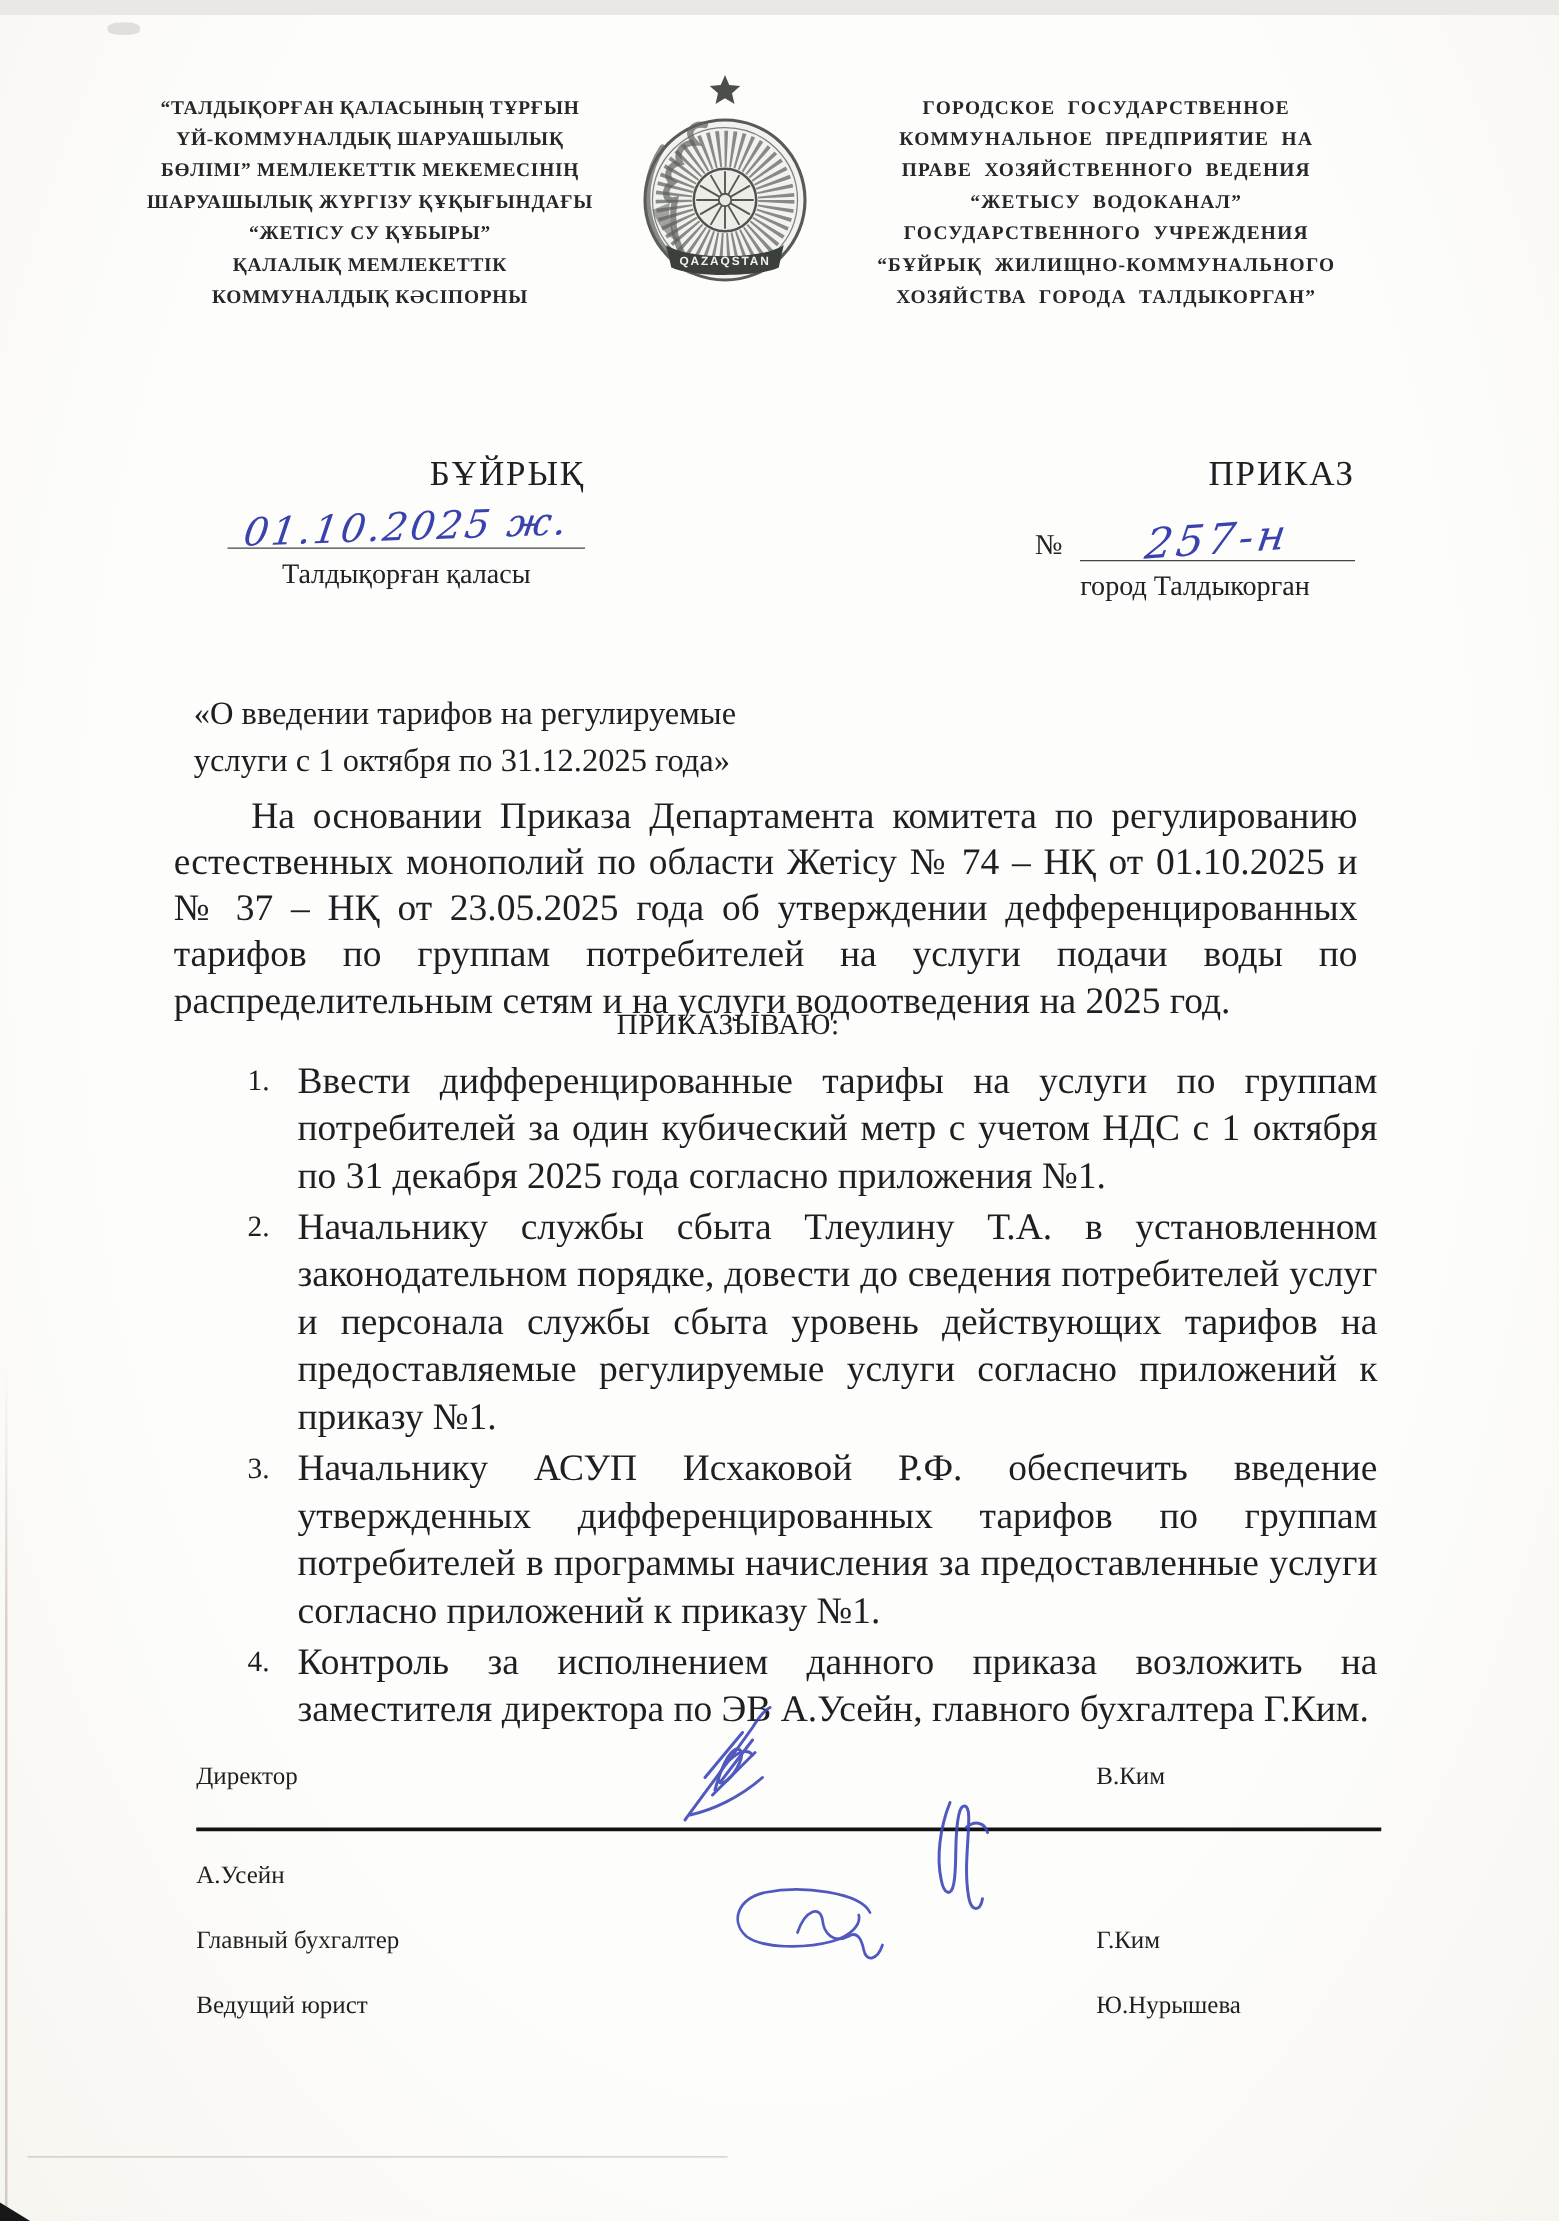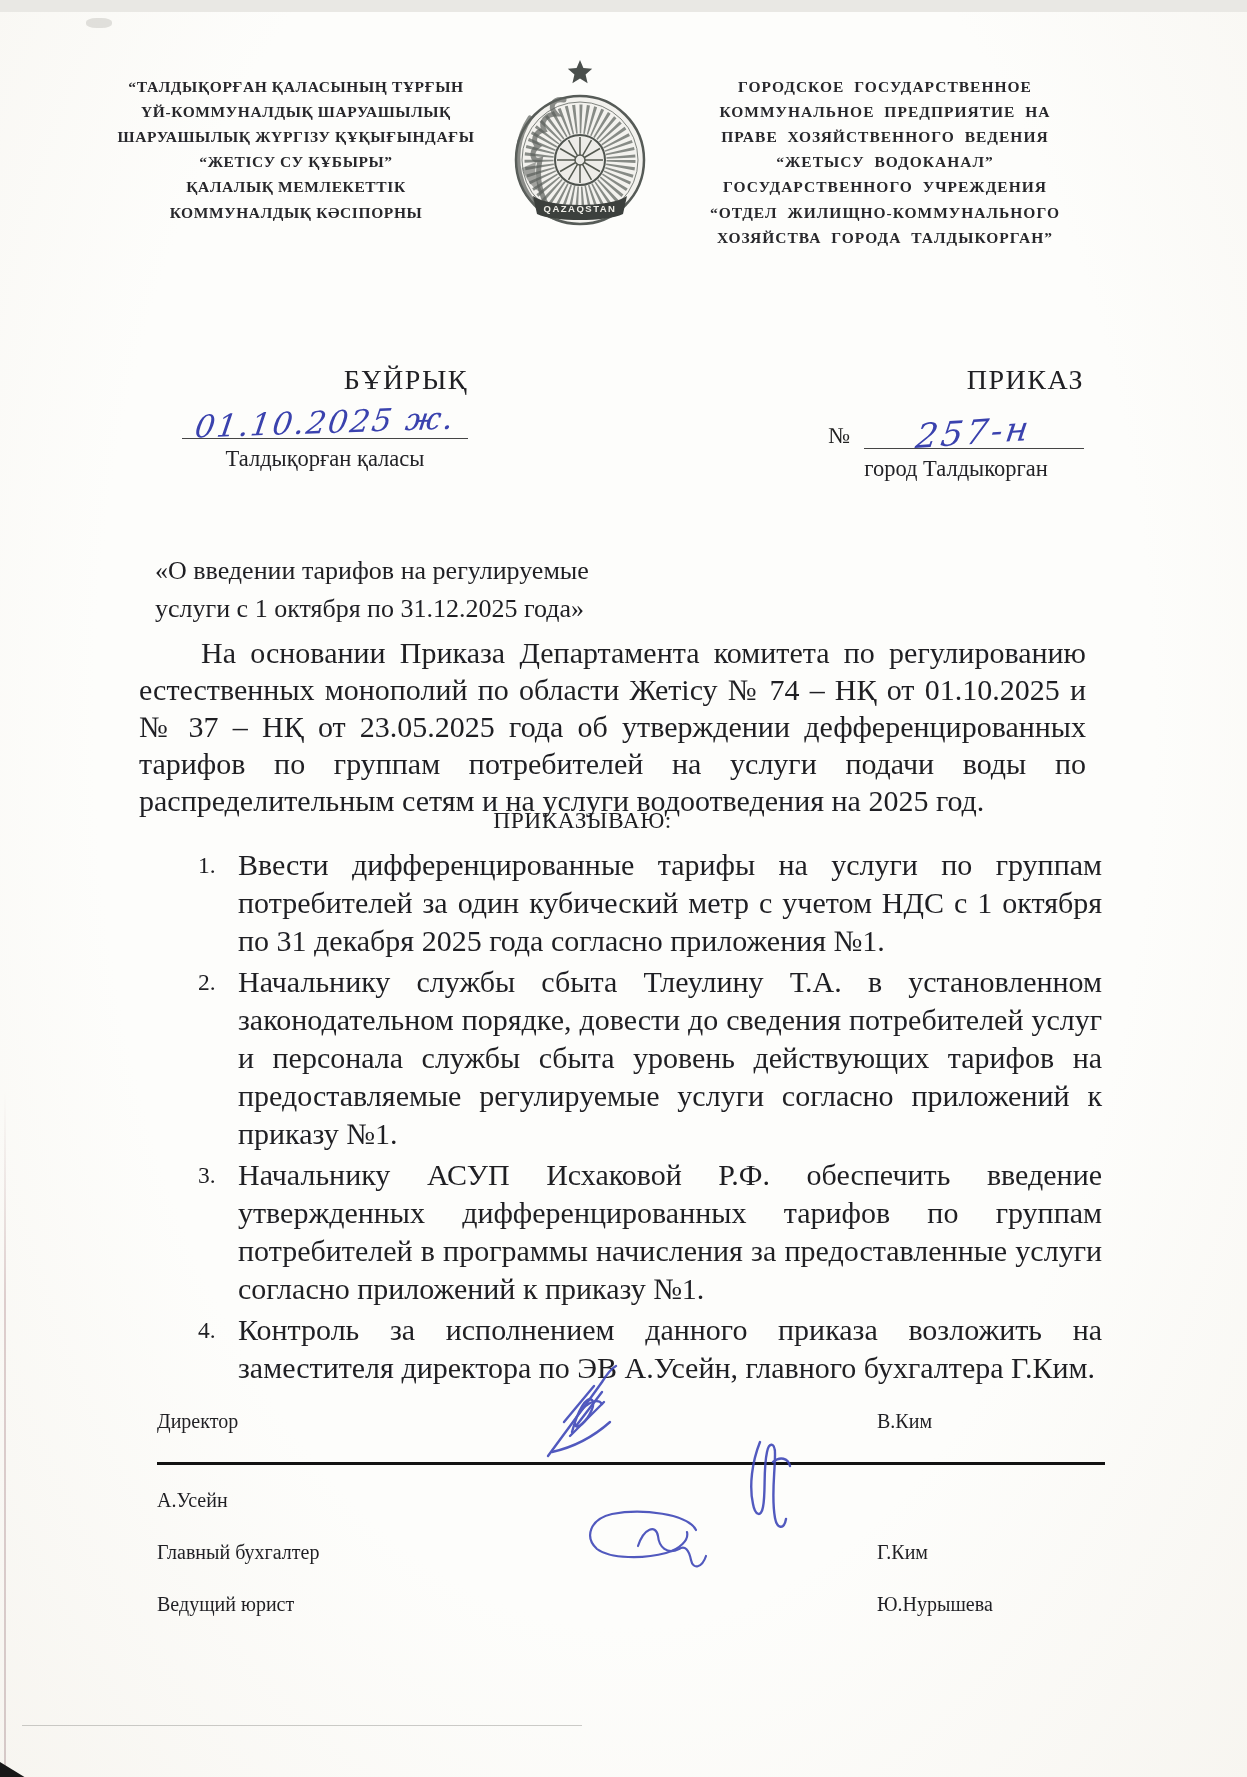--- a/index.html
+++ b/index.html
@@ -70,20 +70,21 @@
     background:#b9b7b2; opacity:.4; border-radius:40%; }
 </style>
 </head>
 <body>
 
 <div class="page">
 
   <div class="org-block org-kk">
     <div>“ТАЛДЫҚОРҒАН ҚАЛАСЫНЫҢ ТҰРҒЫН</div>
     <div>ҮЙ-КОММУНАЛДЫҚ ШАРУАШЫЛЫҚ</div>
+    <div>БӨЛІМІ” МЕМЛЕКЕТТІК МЕКЕМЕСІНІҢ</div>
     <div>ШАРУАШЫЛЫҚ ЖҮРГІЗУ ҚҰҚЫҒЫНДАҒЫ</div>
     <div>“ЖЕТІСУ СУ ҚҰБЫРЫ”</div>
     <div>ҚАЛАЛЫҚ МЕМЛЕКЕТТІК</div>
     <div>КОММУНАЛДЫҚ КӘСІПОРНЫ</div>
   </div>
 
   <svg class="emblem" viewBox="0 0 160 190">
     <path d="M80,6 l3.4,8 8.8,0.8 -6.6,5.8 2,8.6 -7.6,-4.6 -7.6,4.6 2,-8.6 -6.6,-5.8 8.8,-0.8 z" fill="#4a4f4c"></path>
     <g transform="translate(80,106)">
       <circle r="64" fill="#f3f2ee" stroke="#565b57" stroke-width="2.5"></circle>
@@ -106,21 +107,21 @@
       <text x="0" y="52" text-anchor="middle" font-family="Liberation Sans, sans-serif" font-size="9.5" font-weight="bold" letter-spacing="1.5" fill="#f0efe9">QAZAQSTAN</text>
     </g>
   </svg>
 
   <div class="org-block org-ru">
     <div>ГОРОДСКОЕ ГОСУДАРСТВЕННОЕ</div>
     <div>КОММУНАЛЬНОЕ ПРЕДПРИЯТИЕ НА</div>
     <div>ПРАВЕ ХОЗЯЙСТВЕННОГО ВЕДЕНИЯ</div>
     <div>“ЖЕТЫСУ ВОДОКАНАЛ”</div>
     <div>ГОСУДАРСТВЕННОГО УЧРЕЖДЕНИЯ</div>
-    <div>“ОТДЕЛ ЖИЛИЩНО-КОММУНАЛЬНОГО</div>
+    <div>“БҰЙРЫҚ ЖИЛИЩНО-КОММУНАЛЬНОГО</div>
     <div>ХОЗЯЙСТВА ГОРОДА ТАЛДЫКОРГАН”</div>
   </div>
 
   <div class="kk-title-block">
     <div class="doc-title">БҰЙРЫҚ</div>
     <div class="hand date-hand">01.10.2025 ж.</div>
     <div class="kk-underline"></div>
     <div class="place">Талдықорған қаласы</div>
   </div>
 

